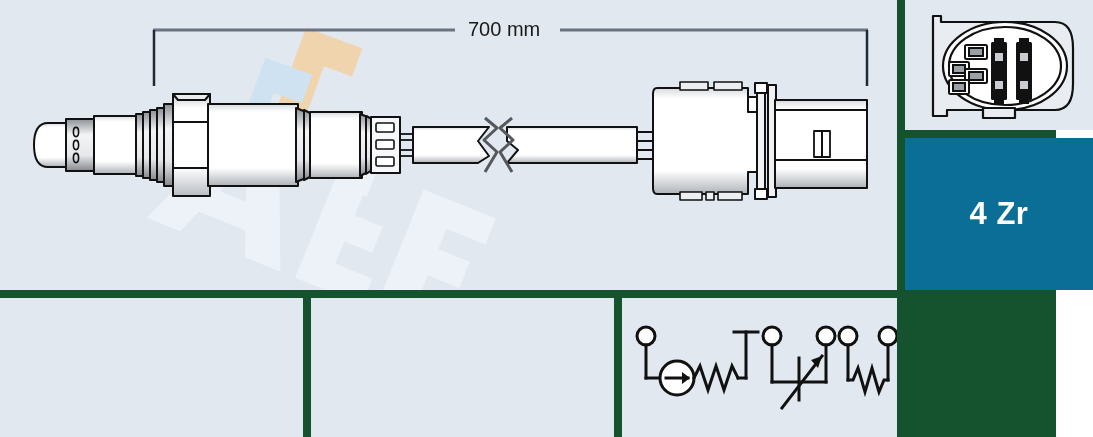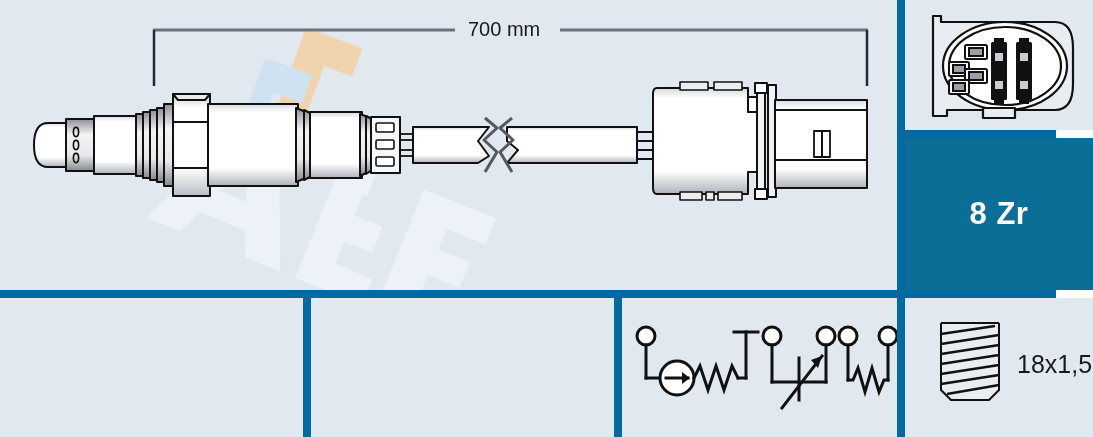--- a/index.html
+++ b/index.html
@@ -12,21 +12,21 @@
     height: 437px;
     font-family: "Liberation Sans", sans-serif;
     position: relative;
     overflow: hidden;
   }
   .sheet {
     position: absolute;
     left: 0; top: 0;
     width: 1056px;
     height: 437px;
-    background: #0369a1;
+    background: #14532d;
   }
   .panel {
     position: absolute;
     background: #e1e8f0;
     box-sizing: border-box;
   }
   
   #panel-main {
     left: 0; top: 0;
     width: 897px; height: 290px;
@@ -315,42 +315,24 @@
         <g>
           <rect x="44" y="80" width="20" height="14" rx="1.5"></rect>
           <rect x="48" y="83" width="12" height="8" fill="#9aa0a8"></rect>
         </g>
       </g>
     </svg>
   </div>
 
   <div class="panel" id="panel-badge">
     <div class="inner">
-      <div class="badge-text">8 Zr</div>
+      <div class="badge-text">4 Zr</div>
     </div>
   </div>
 
-  <div class="panel" id="panel-thread">
-    <svg width="110" height="139" viewBox="0 0 110 139" style="position:absolute;left:14px;top:0;">
-      <g stroke="#111111" stroke-width="2" fill="none">
-        <path d="M22,25 L22,92 L32,102 L70,102 L80,92 L80,25" fill="#e9ecf0"></path>
-        <g stroke-width="2.4">
-          <line x1="22" y1="36" x2="76" y2="28"></line>
-          <line x1="22" y1="46" x2="80" y2="37"></line>
-          <line x1="22" y1="56" x2="80" y2="47"></line>
-          <line x1="22" y1="66" x2="80" y2="57"></line>
-          <line x1="22" y1="76" x2="80" y2="67"></line>
-          <line x1="22" y1="86" x2="80" y2="77"></line>
-          <line x1="28" y1="96" x2="80" y2="87"></line>
-        </g>
-        <line x1="22" y1="25" x2="80" y2="25"></line>
-      </g>
-    </svg>
-    <div class="thread-label">18x1,5</div>
-  </div>
 
   <div class="panel" id="panel-blank-1"></div>
   <div class="panel" id="panel-blank-2"></div>
 
   <div class="panel" id="panel-schematic">
     <svg width="275" height="139" viewBox="0 0 275 139">
       <g stroke="#111111" stroke-width="3" fill="none" stroke-linecap="square">
 
         <g>
           <circle cx="24" cy="38" r="9" fill="#ffffff"></circle>

